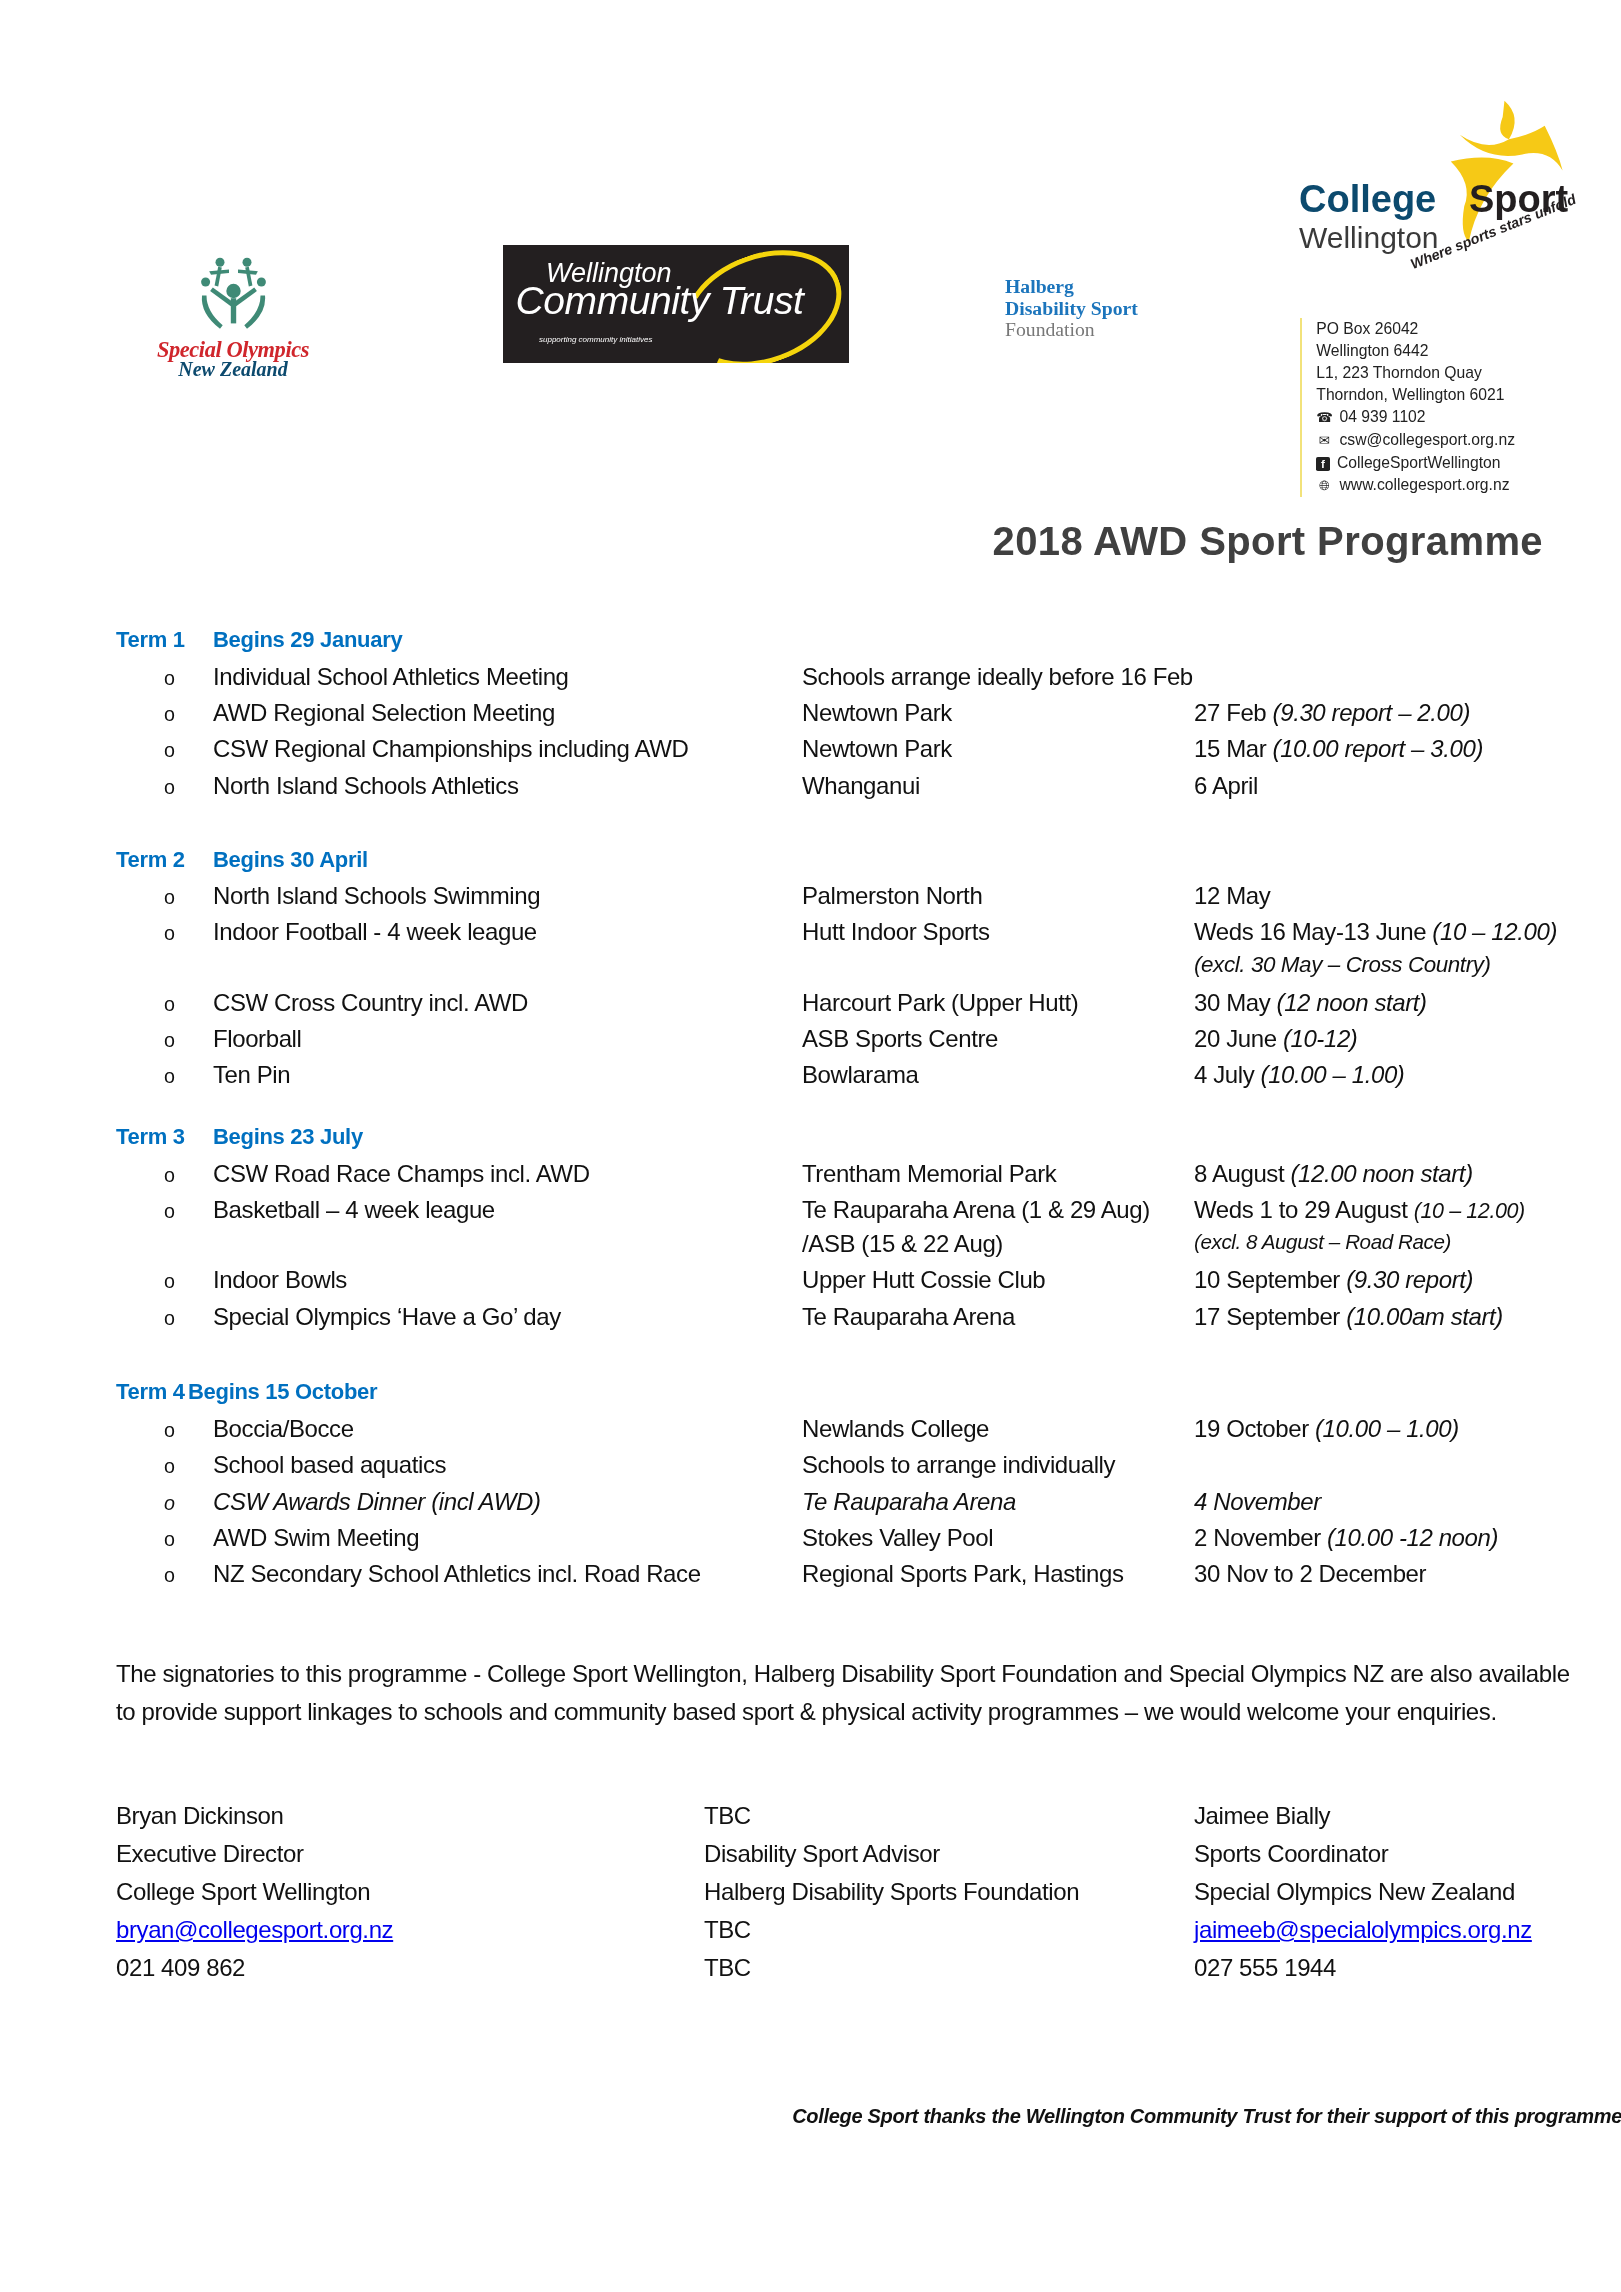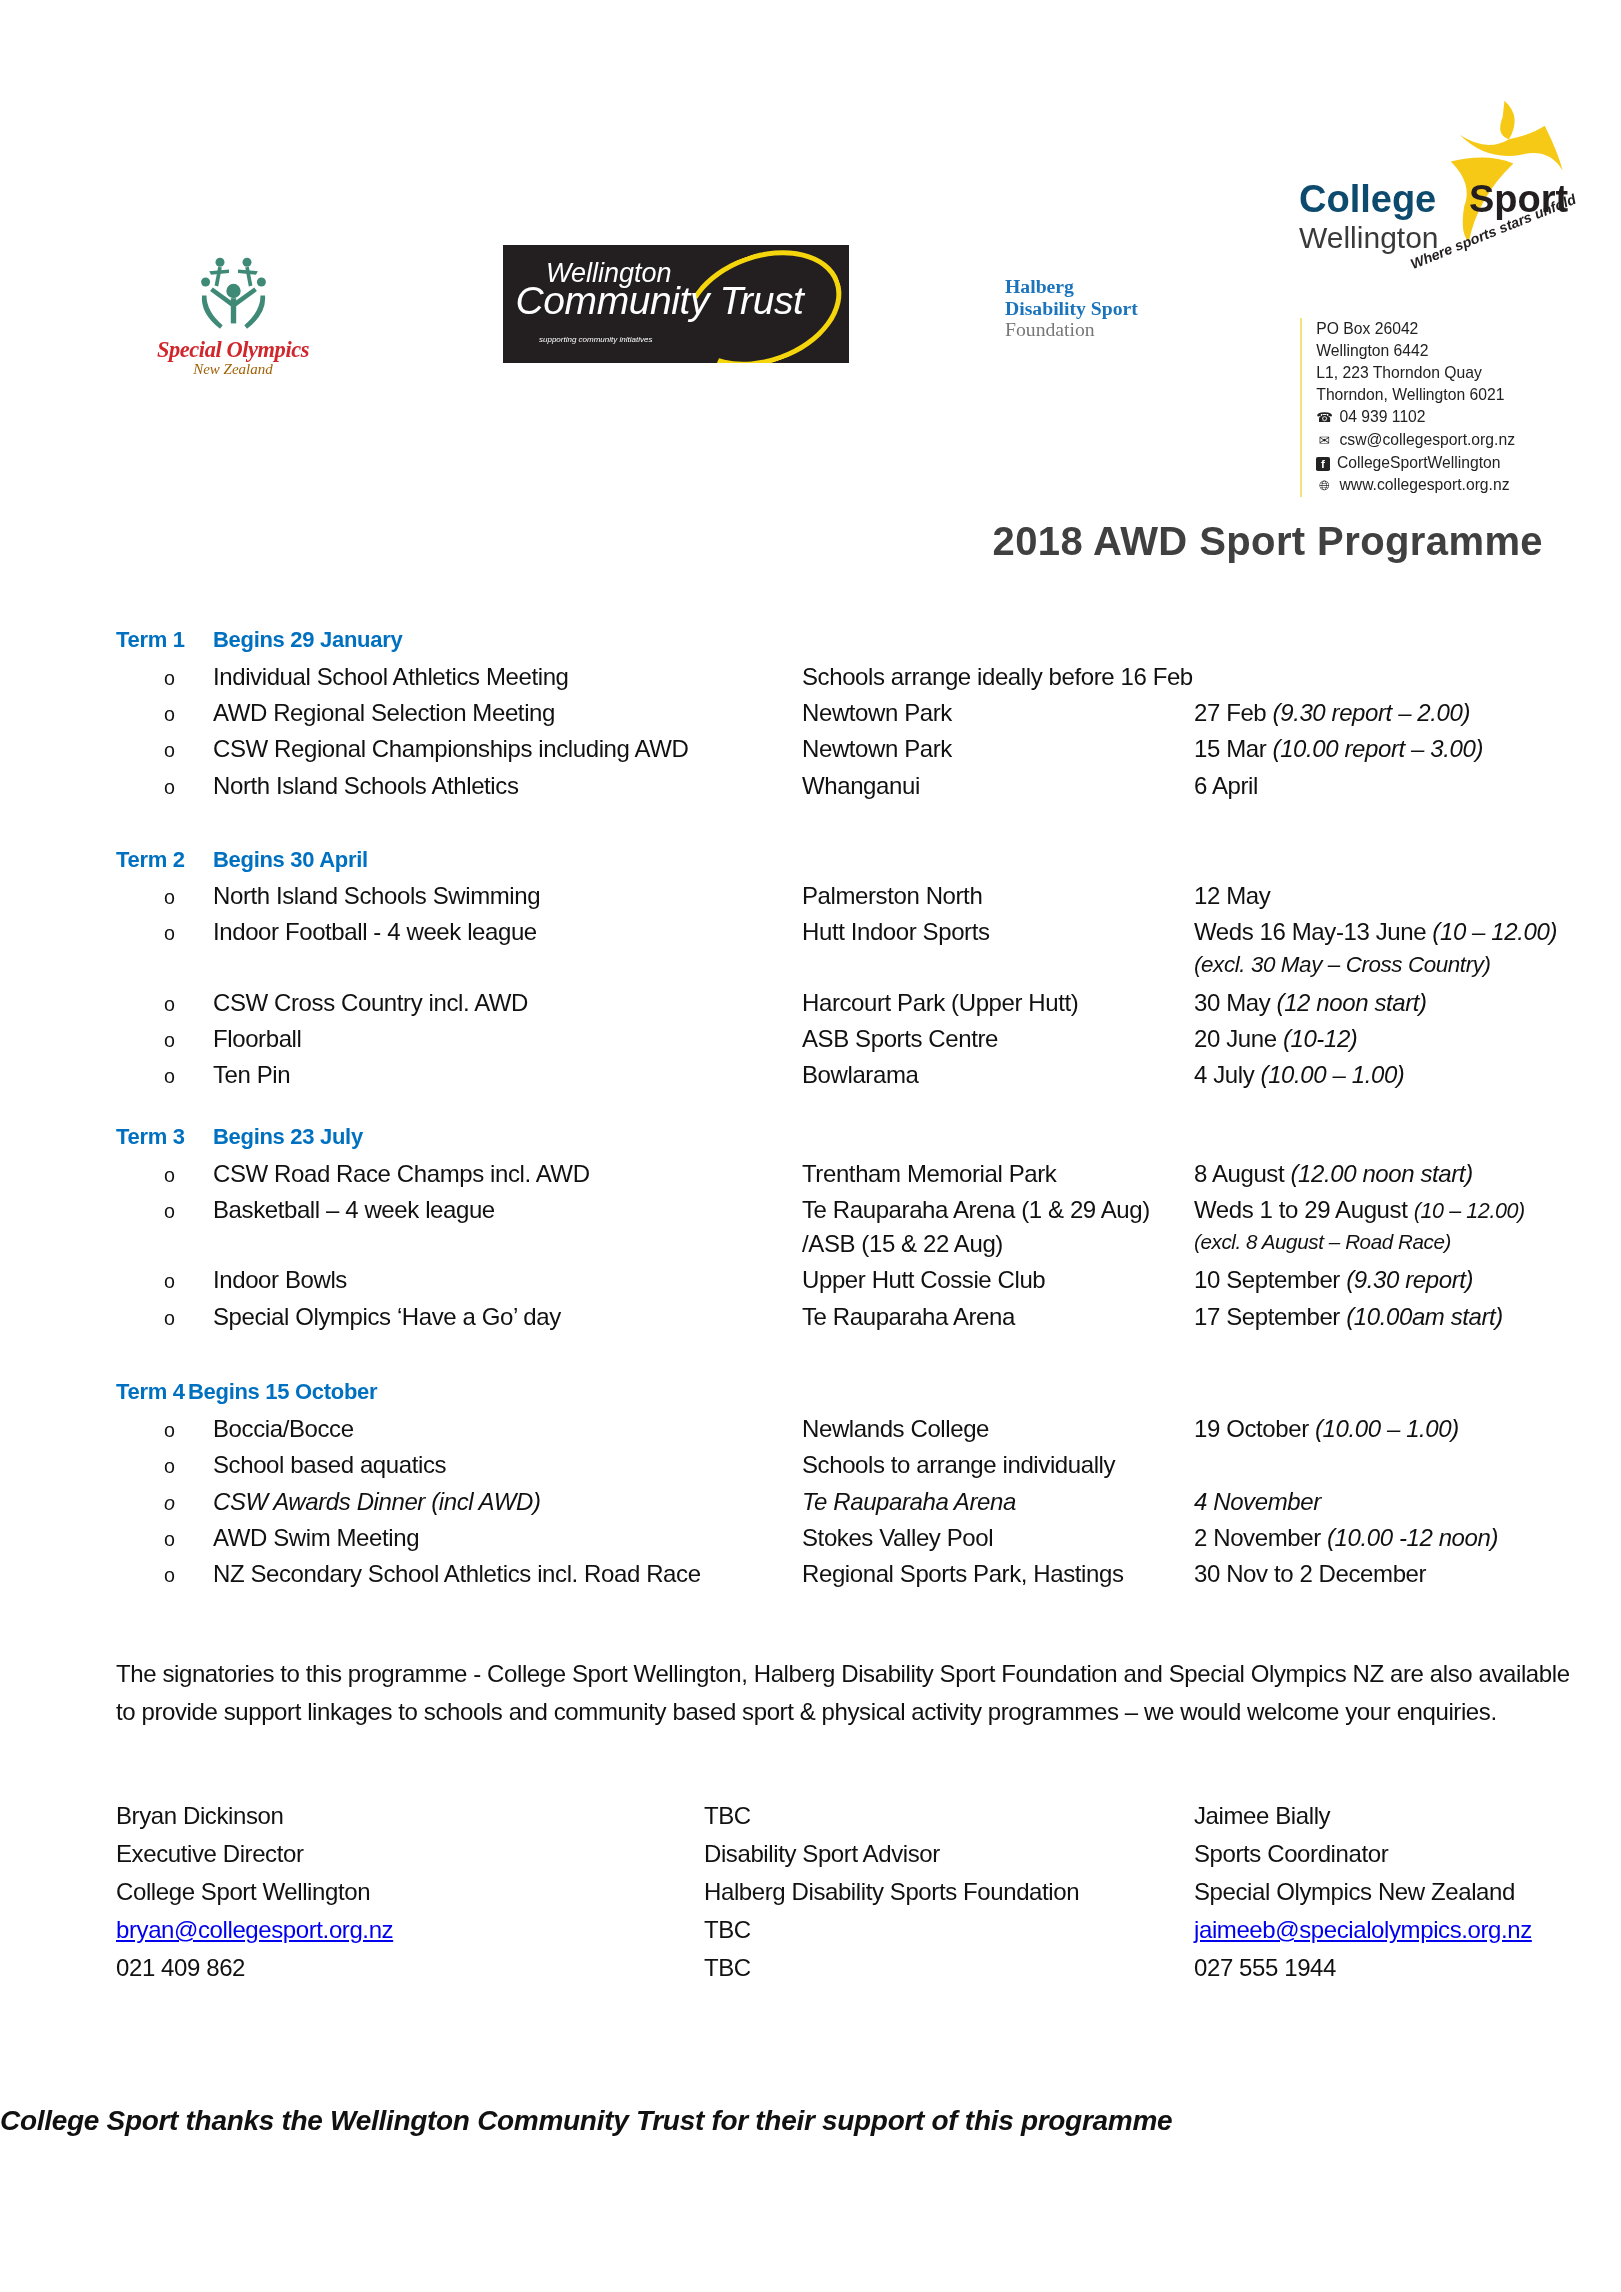--- a/index.html
+++ b/index.html
@@ -5,21 +5,21 @@
   html, body { margin: 0; padding: 0; background: #ffffff; }
   body { width: 1622px; height: 2293px; position: relative; overflow: hidden;
          font-family: "Liberation Sans", sans-serif; color: #111; }
   .abs { position: absolute; }
 
   
   .so-logo { left: 112px; top: 255px; width: 242px; height: 125px; text-align: center; }
   .so-logo svg { display: block; margin: 0 auto; }
   .so-name { font-family: Liberation Serif, serif; font-weight: bold; font-style: italic;
              color: #d0262c; font-size: 22.4px; letter-spacing: -0.4px; line-height: 23px; margin-top: 1.8px; }
-  .so-sub { font-family: "Liberation Serif", serif; font-style: italic; color: #a16207; font-size: 15px; line-height: 16px; }
+  .so-sub { font-family: "Liberation Serif", serif; font-style: italic; color: #0c4a6e; font-size: 20px; line-height: 16px; font-weight: bold; }
 
   .wct-logo { left: 503px; top: 245px; width: 346px; height: 118px; background: #231f20; overflow: hidden; }
   .wct-logo .wct-ring { position: absolute; left: 179px; top: 9px; width: 152px; height: 99px;
                         border: 5.4px solid #f5d50c; border-radius: 50%; border-left-color: transparent;
                         border-bottom-color: #f5d50c; transform: rotate(-20deg); }
   .wct-l1 { position: absolute; left: 43px; top: 12.5px; color: #fff; font-size: 27px; font-style: italic; }
   .wct-l2 { position: absolute; left: 12.5px; top: 34px; color: #fff; font-size: 39px; font-style: italic; letter-spacing: -0.4px; }
   .wct-l3 { position: absolute; left: 36px; top: 90px; color: #fff; font-size: 8px; font-style: italic; }
 
   .hb-logo { left: 1005px; top: 276px; width: 179px; font-family: "Liberation Serif", serif; line-height: 21.5px; }
@@ -54,21 +54,21 @@
   .sm { font-size: 21.5px; }
 
   .para { left: 116px; width: 1469px; top: 1655px; font-size: 24px; line-height: 38px; letter-spacing: -0.4px; }
 
   .sig { font-size: 24px; line-height: 38px; letter-spacing: -0.4px; }
   .sig a { color: #0000ee; text-decoration: underline; }
   .sig1 { left: 116px; top: 1797px; }
   .sig2 { left: 704px; top: 1797px; }
   .sig3 { left: 1194px; top: 1797px; }
 
-  .thanks { left: 0; width: 1622px; top: 2105px; text-align: left; font-size: 28px; font-weight: bold;
+  .thanks { left: 0; width: 1622px; top: 2105px; text-align: right; font-size: 20px; font-weight: bold;
             font-style: italic; letter-spacing: -0.3px; }
 </style>
 </head>
 <body>
 
 <div class="abs so-logo">
   <svg width="81" height="81" viewBox="0 0 90 90">
     <g fill="#3f8a76">
       <circle cx="45" cy="40" r="8"></circle>
       <path d="M42 48 h6 v28 h-6z"></path>

